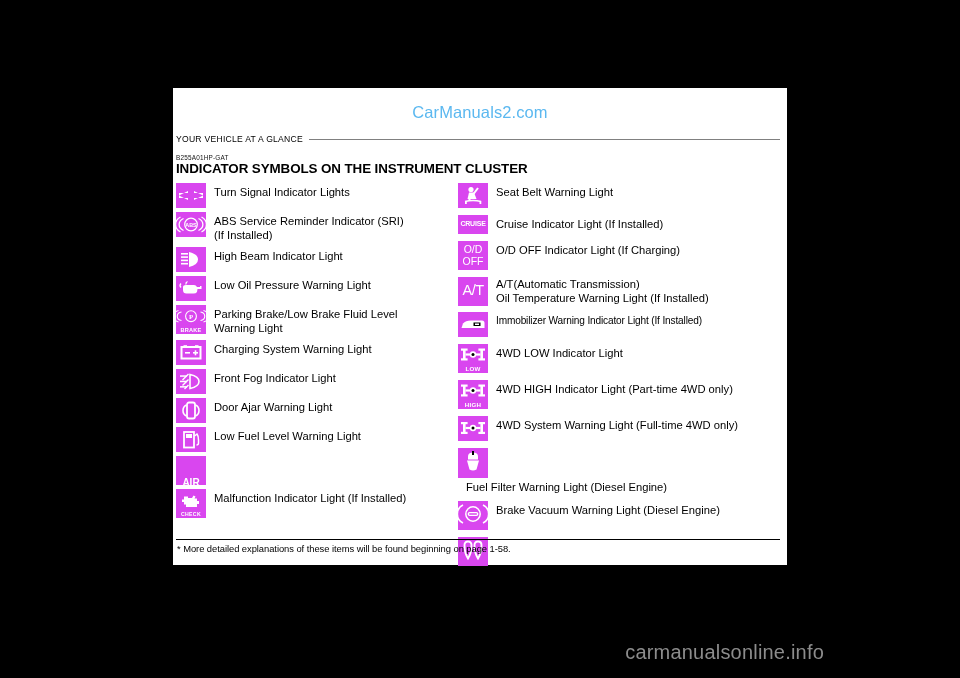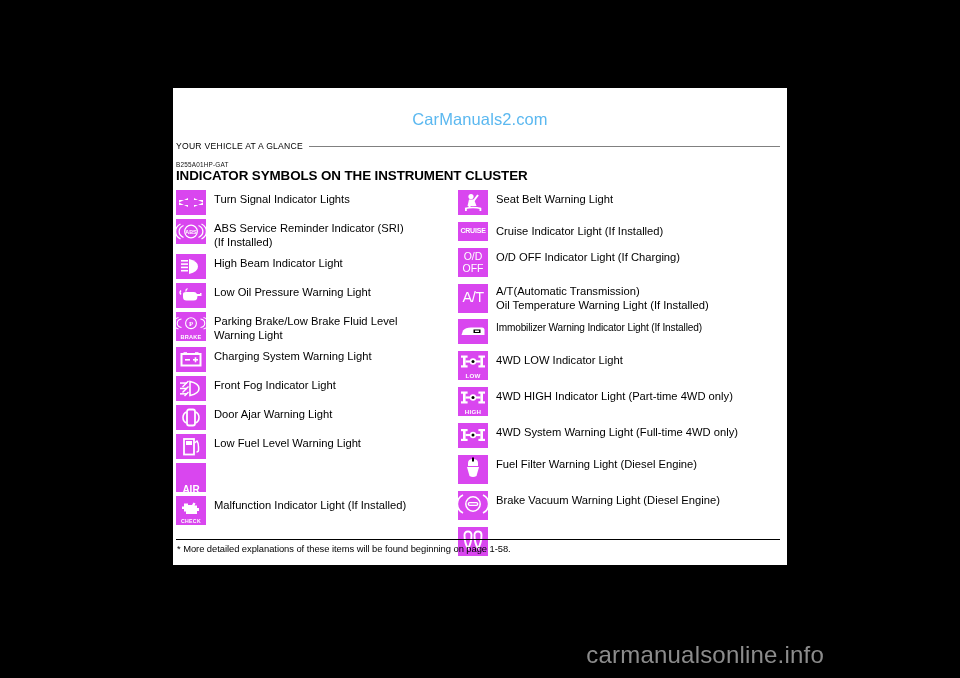--- a/index.html
+++ b/index.html
@@ -10,21 +10,21 @@
   .page{position:relative;width:960px;height:678px;background:#000;}
 
   
   .sheet{
     position:absolute;left:173px;top:88px;width:614px;height:477px;
     background:#ffffff;color:#000;
   }
 
   .brand{
     text-align:center;color:#5bb8f0;font-size:16.5px;letter-spacing:0.1px;
-    padding-top:22px;height:22px;font-family:"Liberation Sans", sans-serif;
+    padding-top:15px;height:22px;font-family:"Liberation Sans", sans-serif;
   }
 
   .glance-row{
     display:flex;align-items:center;gap:6px;
     margin:9px 0 0 3px;width:604px;
   }
   .glance-label{
     font-size:8.6px;letter-spacing:0.25px;white-space:nowrap;color:#000;
   }
   .glance-rule{flex:1;height:1px;background:#808080;}
@@ -69,21 +69,21 @@
   }
   .foot{
     position:absolute;left:4px;top:455px;font-size:9.4px;color:#000;
     letter-spacing:-0.05px;
   }
 
   
   .watermark{
     position:absolute;left:0;top:641px;width:828px;text-align:right;
     padding-right:4px;box-sizing:border-box;
-    color:#8c8c8c;font-size:24px;letter-spacing:0.2px;
+    color:#8c8c8c;font-size:20px;letter-spacing:0.2px;
   }
 </style>
 </head>
 <body>
 
 <div class="page">
 
   <div class="sheet">
 
     <div class="brand">CarManuals2.com</div>
@@ -332,21 +332,21 @@
               <rect x="20.4" y="6" width="6.6" height="2.2" fill="#fff"></rect>
               <rect x="20.4" y="15.8" width="6.6" height="2.2" fill="#fff"></rect>
               <rect x="7.5" y="10.9" width="15" height="2.2" fill="#fff"></rect>
               <circle cx="15" cy="12" r="3.2" fill="#fff"></circle>
               <circle cx="15" cy="12" r="1.5" fill="#000"></circle>
             </svg>
           </div>
           <div class="txt">4WD  System Warning Light (Full-time 4WD only)</div>
         </div>
 
-        <div class="item" style="margin-bottom:7px;">
+        <div class="item" style="margin-bottom:7px;flex-direction:column;">
           <div class="ico tall">
             <svg viewBox="0 0 30 29">
               <path d="M10 8 Q10 4 15 4 Q20 4 20 8 L20 11 L10 11 Z" fill="#fff"></path>
               <rect x="14" y="2.5" width="2" height="4" fill="#000"></rect>
               <path d="M9 12 L21 12 L18.5 21 Q15 23 11.5 21 Z" fill="#fff"></path>
             </svg>
           </div>
           <div class="txt">Fuel Filter Warning Light (Diesel Engine)</div>
         </div>
 

